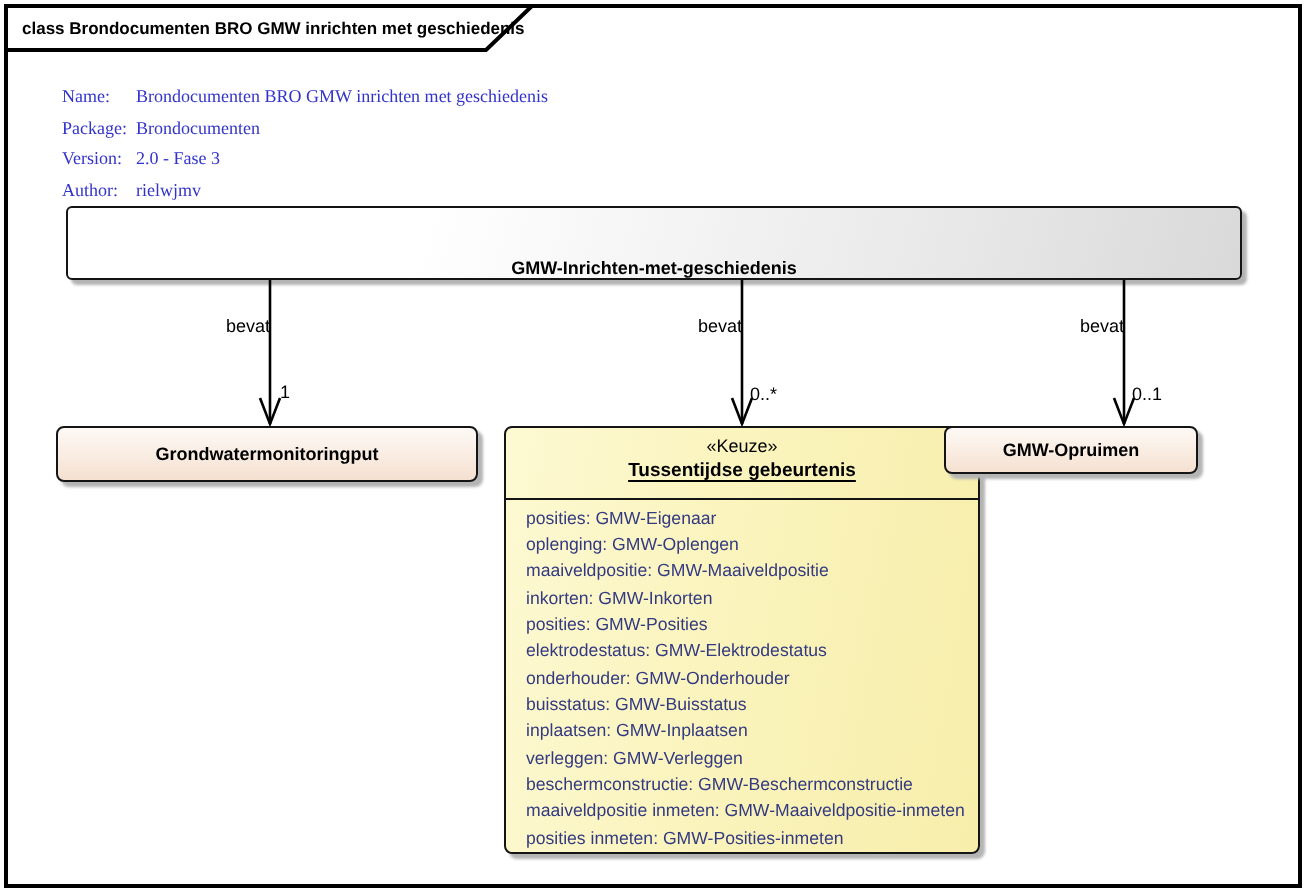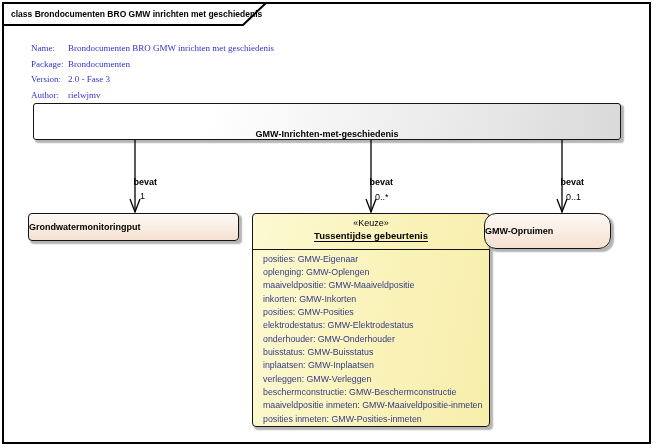--- a/index.html
+++ b/index.html
@@ -23,38 +23,38 @@
 
   .uml-node { position:absolute; border:1.6px solid #141414;
     box-shadow:2.5px 2.5px 1.5px #b4b4b4; font-size:9px; color:#000; }
 
   .main-node { left:33px; top:103px; width:588px; height:37px; border-radius:3px;
     background:linear-gradient(105deg,#ffffff 30%,#e8e8e8 75%,#d9d9d9 100%);
     display:flex; align-items:flex-end; justify-content:center; font-weight:bold; }
 
   .peach-node { border-radius:4px;
     background:linear-gradient(to bottom,#fdf9f6 0%,#f9ece1 55%,#f5e0d0 100%);
-    display:flex; align-items:center; justify-content:flex-start; font-weight:bold; }
+    display:flex; align-items:center; justify-content:center; font-weight:bold; }
   .node-left  { left:28px;  top:213px; width:211px; height:28px; }
-  .node-right { left:484px; top:213px; width:127px; height:36px;border-radius:12px; }
+  .node-right { left:472px; top:213px; width:127px; height:24px; }
 
   .keuze-node { left:252px; top:213px; width:238px; height:214px; border-radius:4px;
     background:linear-gradient(100deg,#fdf9d2 0%,#faf3bb 50%,#f7eeab 100%);
     display:flex; flex-direction:column; }
   .keuze-header { padding-top:4px; text-align:center;
     border-bottom:1.5px solid #141414; height:38px; }
   .keuze-stereotype { font-size:9px; color:#000; }
   .keuze-name { font-size:9.5px; font-weight:bold; text-decoration:underline;
     text-underline-offset:2px; margin-top:2px; }
   .keuze-attrs { padding:3px 4px 0 10px; }
   .attr-row { font-size:8.8px; line-height:13.35px; color:#333a80; white-space:nowrap; }
 
   .connector { position:absolute; top:140px; width:16px; height:74px; }
-  .conn-label { position:absolute; top:177px; width:44px; text-align:right;
-    font-size:9px; color:#000; background:transparent;font-weight:bold; }
+  .conn-label { position:absolute; top:158px; width:44px; text-align:left;
+    font-size:9px; color:#000; background:transparent; }
   .conn-mult { position:absolute; font-size:9px; color:#000; }
 
   svg { display:block; }
 </style>
 </head>
 <body>
 
 <div class="stage">
 
   <div class="frame"></div>

